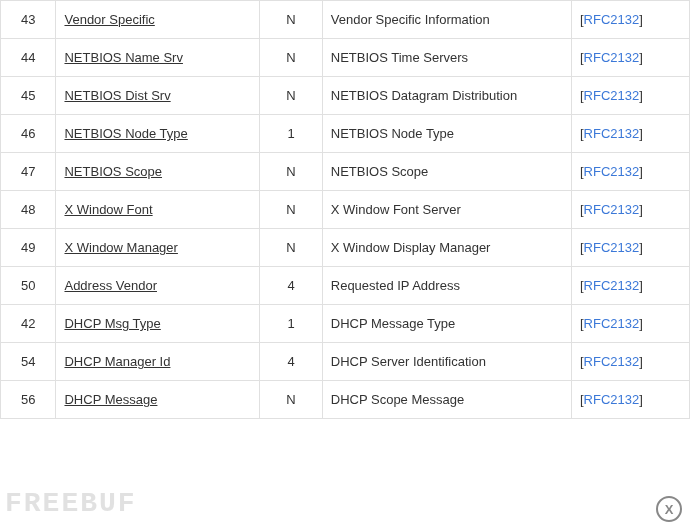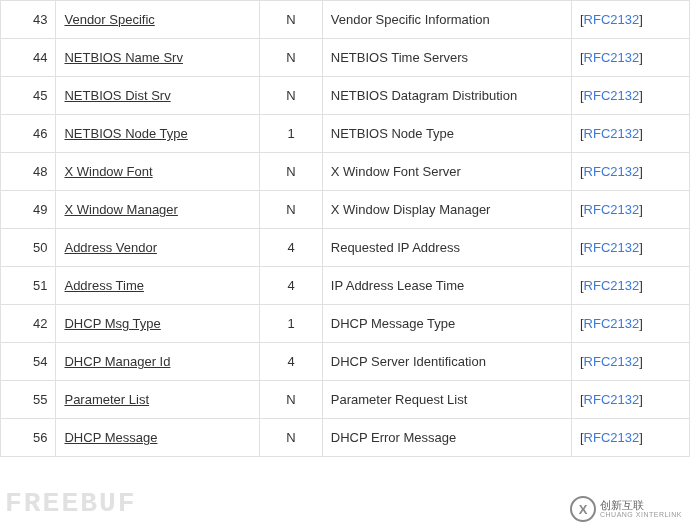--- a/index.html
+++ b/index.html
@@ -14,21 +14,21 @@
   table {
     border-collapse: collapse;
     width: 100%;
     table-layout: fixed;
   }
   td {
     border: 1px solid #e0e0e0;
     padding: 11px 8px;
     vertical-align: middle;
   }
-  td.col-num { width: 38px; text-align: right; margin-left: 12px; }
+  td.col-num { width: 38px; text-align: center; margin-left: 12px; }
   td.col-name { width: 185px; text-decoration: underline; }
   td.col-len { width: 45px; text-align: center; }
   td.col-desc { width: 230px; margin-left: 28px; }
   td.col-ref { width: 100px; margin-left: 9px; }
   a.rfc-link {
     color: #3b78d8;
     text-decoration: none;
   }
   .bracket { color: #333; }
   .watermark-left {
@@ -101,20 +101,27 @@
         <td class="col-ref"><span class="bracket">[</span><a class="rfc-link" href="#">RFC2132</a><span class="bracket">]</span></td>
       </tr>
       <tr>
         <td class="col-num">46</td>
         <td class="col-name">NETBIOS Node Type</td>
         <td class="col-len">1</td>
         <td class="col-desc">NETBIOS Node Type</td>
         <td class="col-ref"><span class="bracket">[</span><a class="rfc-link" href="#">RFC2132</a><span class="bracket">]</span></td>
       </tr>
       <tr>
+        <td class="col-num">47</td>
+        <td class="col-name">NETBIOS Scope</td>
+        <td class="col-len">N</td>
+        <td class="col-desc">NETBIOS Scope</td>
+        <td class="col-ref"><span class="bracket">[</span><a class="rfc-link" href="#">RFC2132</a><span class="bracket">]</span></td>
+      </tr>
+      <tr>
         <td class="col-num">48</td>
         <td class="col-name">X Window Font</td>
         <td class="col-len">N</td>
         <td class="col-desc">X Window Font Server</td>
         <td class="col-ref"><span class="bracket">[</span><a class="rfc-link" href="#">RFC2132</a><span class="bracket">]</span></td>
       </tr>
       <tr>
         <td class="col-num">49</td>
         <td class="col-name">X Window Manager</td>
         <td class="col-len">N</td>
@@ -122,58 +129,40 @@
         <td class="col-ref"><span class="bracket">[</span><a class="rfc-link" href="#">RFC2132</a><span class="bracket">]</span></td>
       </tr>
       <tr>
         <td class="col-num">50</td>
         <td class="col-name">Address Vendor</td>
         <td class="col-len">4</td>
         <td class="col-desc">Requested IP Address</td>
         <td class="col-ref"><span class="bracket">[</span><a class="rfc-link" href="#">RFC2132</a><span class="bracket">]</span></td>
       </tr>
       <tr>
-        <td class="col-num">51</td>
-        <td class="col-name">Address Time</td>
-        <td class="col-len">4</td>
-        <td class="col-desc">IP Address Lease Time</td>
-        <td class="col-ref"><span class="bracket">[</span><a class="rfc-link" href="#">RFC2132</a><span class="bracket">]</span></td>
-      </tr>
-      <tr>
         <td class="col-num">42</td>
         <td class="col-name">DHCP Msg Type</td>
         <td class="col-len">1</td>
         <td class="col-desc">DHCP Message Type</td>
         <td class="col-ref"><span class="bracket">[</span><a class="rfc-link" href="#">RFC2132</a><span class="bracket">]</span></td>
       </tr>
       <tr>
         <td class="col-num">54</td>
         <td class="col-name">DHCP Manager Id</td>
         <td class="col-len">4</td>
         <td class="col-desc">DHCP Server Identification</td>
         <td class="col-ref"><span class="bracket">[</span><a class="rfc-link" href="#">RFC2132</a><span class="bracket">]</span></td>
       </tr>
       <tr>
-        <td class="col-num">55</td>
-        <td class="col-name">Parameter List</td>
-        <td class="col-len">N</td>
-        <td class="col-desc">Parameter Request List</td>
-        <td class="col-ref"><span class="bracket">[</span><a class="rfc-link" href="#">RFC2132</a><span class="bracket">]</span></td>
-      </tr>
-      <tr>
         <td class="col-num">56</td>
         <td class="col-name">DHCP Message</td>
         <td class="col-len">N</td>
-        <td class="col-desc">DHCP Error Message</td>
+        <td class="col-desc">DHCP Scope Message</td>
         <td class="col-ref"><span class="bracket">[</span><a class="rfc-link" href="#">RFC2132</a><span class="bracket">]</span></td>
       </tr>
     </tbody>
 </table>
 
 <div class="watermark-left">FREEBUF</div>
 
 <div class="watermark-right">
   <div class="logo-circle">X</div>
-  <div class="txt">
-    <div>创新互联</div>
-    <div class="sub">CHUANG XINTERLINK</div>
-  </div>
 </div>
 
 </body></html>

